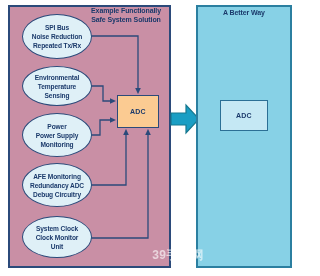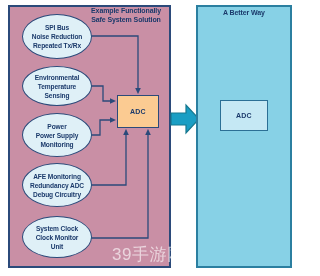--- a/index.html
+++ b/index.html
@@ -140,25 +140,25 @@
   }
 
   
   #watermark {
     position: absolute;
     left: 112px;
     top: 244px;
     width: 92px;
     height: 22px;
     color: rgba(255, 255, 255, 0.62);
-    font-weight: normal;
-    font-size: 17px;
+    font-weight: bold;
+    font-size: 12px;
     line-height: 22px;
     letter-spacing: 0.5px;
-    text-align: left;
+    text-align: right;
     white-space: nowrap;
   }
 </style>
 </head>
 <body>
 
 <div id="diagram">
 
   <div class="panel" id="left-panel"></div>
 

